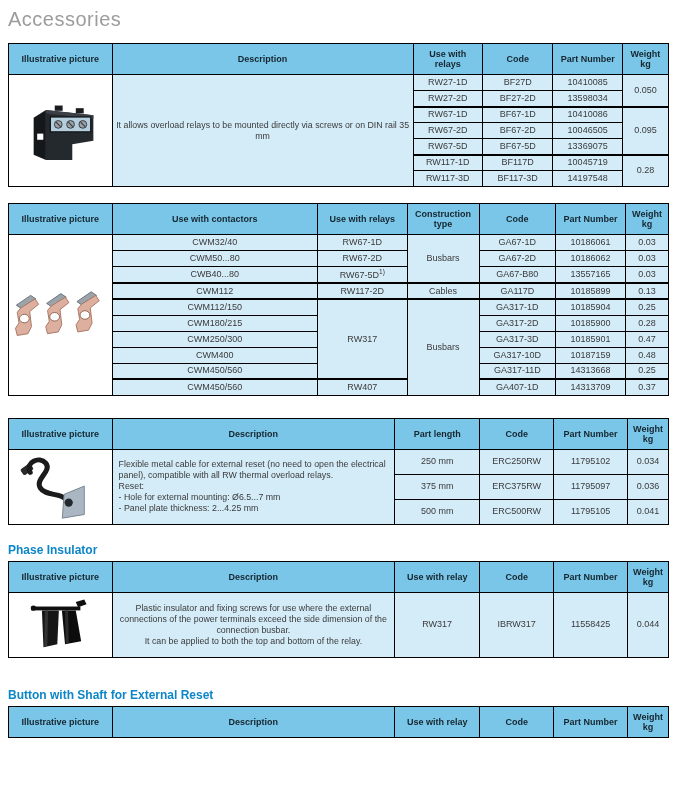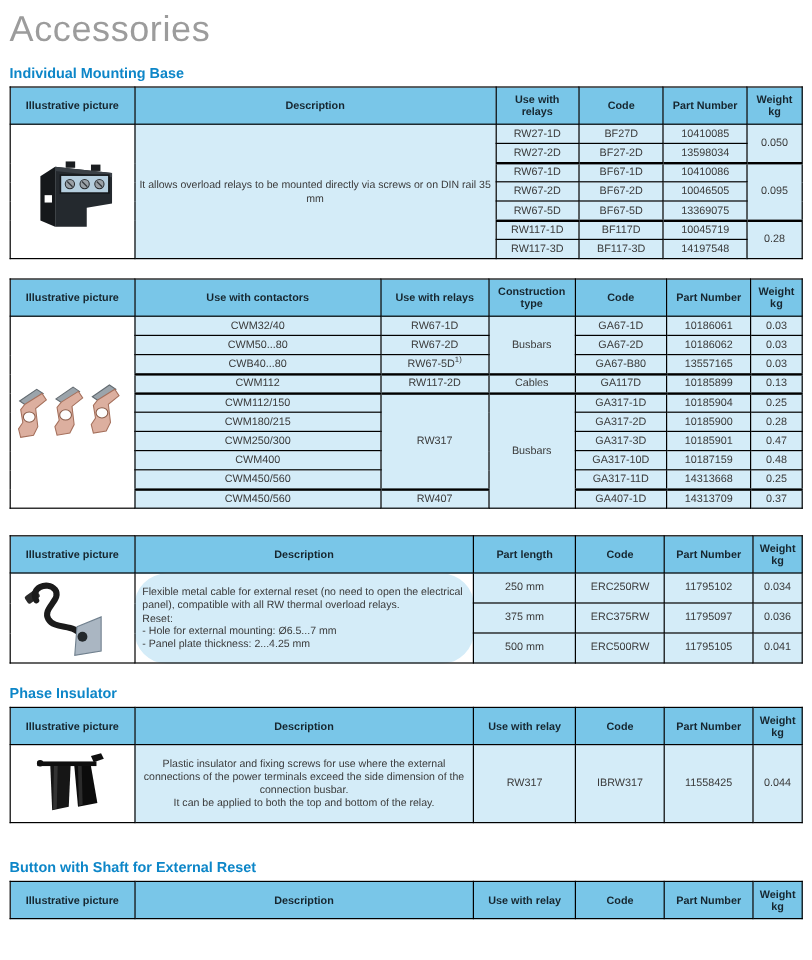--- a/index.html
+++ b/index.html
@@ -11,21 +11,21 @@
   }
   *{box-sizing:border-box;}
   html,body{margin:0;padding:0;background:#fff;}
   body{
     width:677px;
     font-family:"Liberation Sans",sans-serif;
     color:#333;
   }
   .page{padding:6px 8px 10px 8px;}
   .page-title{
-    font-size:30px;
+    font-size:20px;
     font-weight:400;
     color:var(--page-title);
     margin:2px 0 12px 0;
     letter-spacing:0.5px;
   }
   .sec{margin-top:0;}
   .sec-1{margin-top:16px;}
   .sec-2{margin-top:22px;}
   .sec-3{margin-top:18px;}
   .sec-4{margin-top:30px;}
@@ -57,38 +57,37 @@
     color:#3a3a3a;
     text-align:center;
     vertical-align:middle;
     padding:1px 3px;
     line-height:1.25;
   }
   td sup{font-size:6.5px;}
   td.pic{background:#fff;padding:2px;}
   td.pic svg{display:block;margin:0 auto;}
   td.desc{font-size:8.8px;}
-  td.desc.left{text-align:left;padding-left:6px;padding-right:4px;border-radius:27px;}
+  td.desc.left{text-align:left;padding-left:6px;padding-right:4px;}
   td.desc.center{text-align:center;}
   tr.thick td{border-top:2px solid var(--border);}
   .note{
     font-size:9.5px;
     font-style:italic;
     color:#595959;
     margin:7px 0 0 0;
   }
 </style>
 </head>
 <body>
 
 <div class="page">
   <h1 class="page-title">Accessories</h1>
   <div id="sections">
       <section class="sec sec-0">
-        <h2 class="section-title">Individual Mounting Base</h2>
         <table>
           <colgroup>
             <col style="width: 15.7%;">
             <col style="width: 45.6%;">
             <col style="width: 10.5%;">
             <col style="width: 10.7%;">
             <col style="width: 10.5%;">
             <col style="width: 7%;">
           </colgroup>
           <thead>

